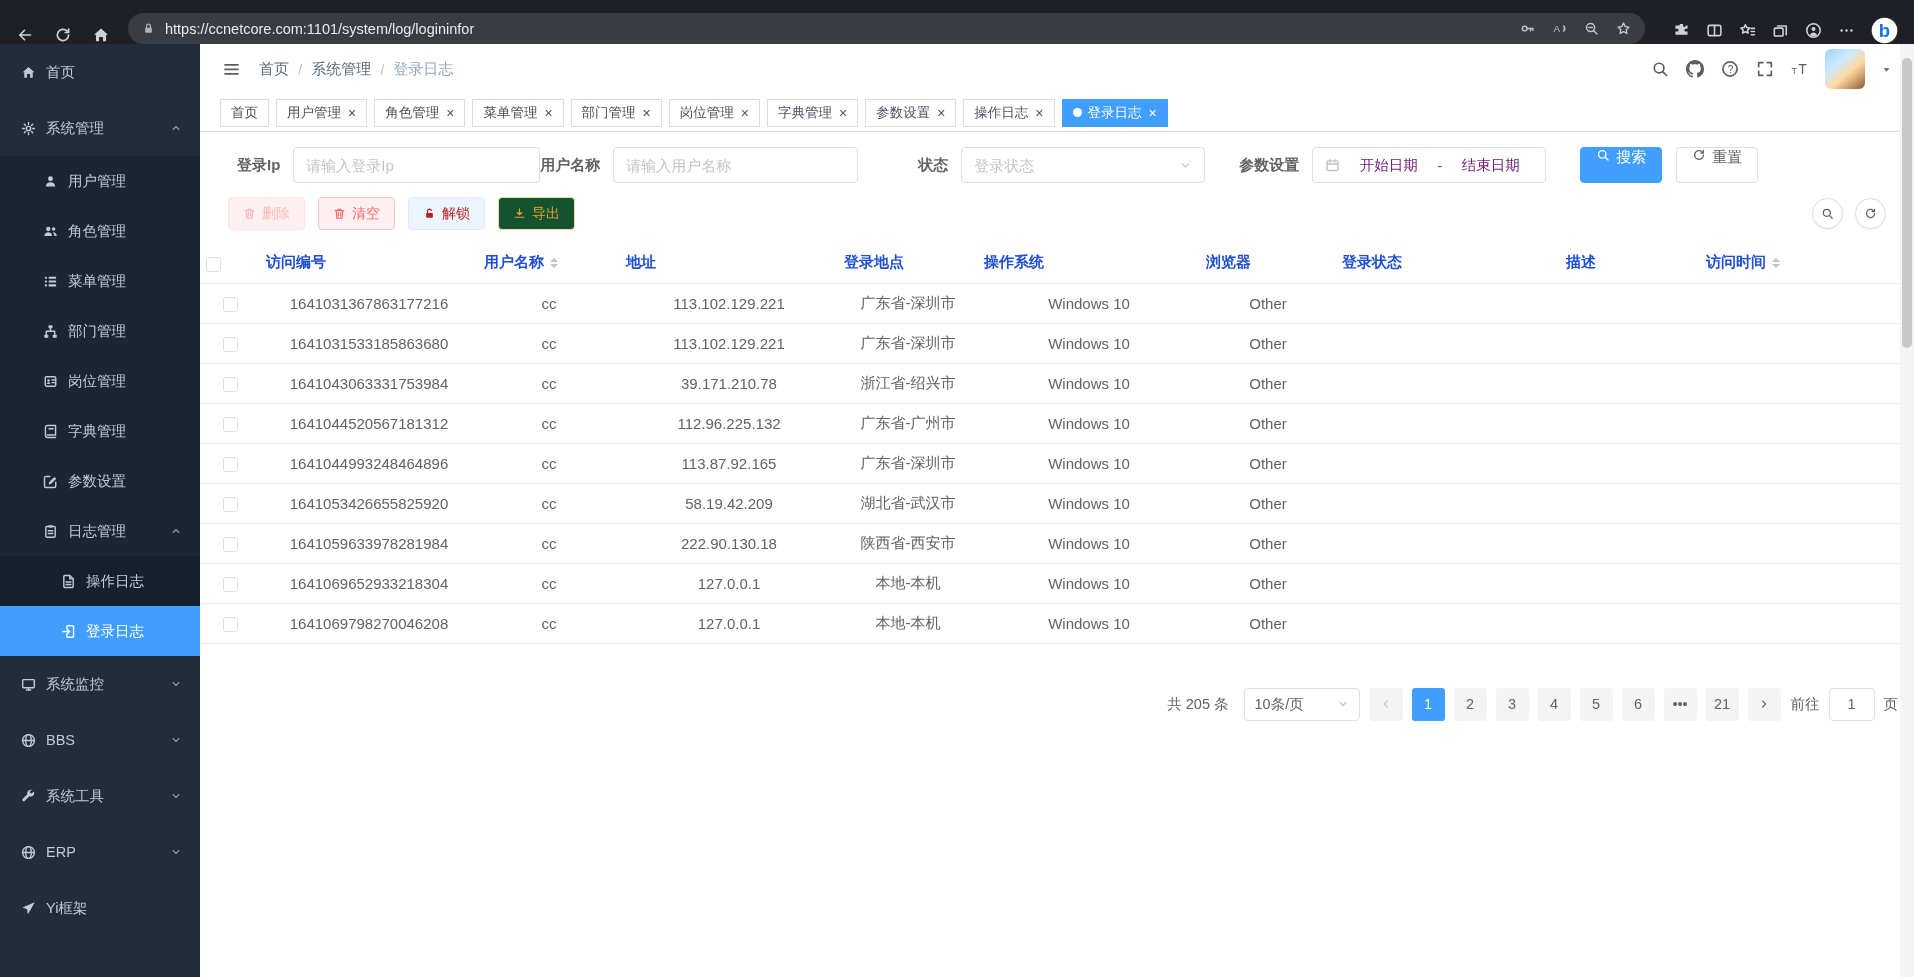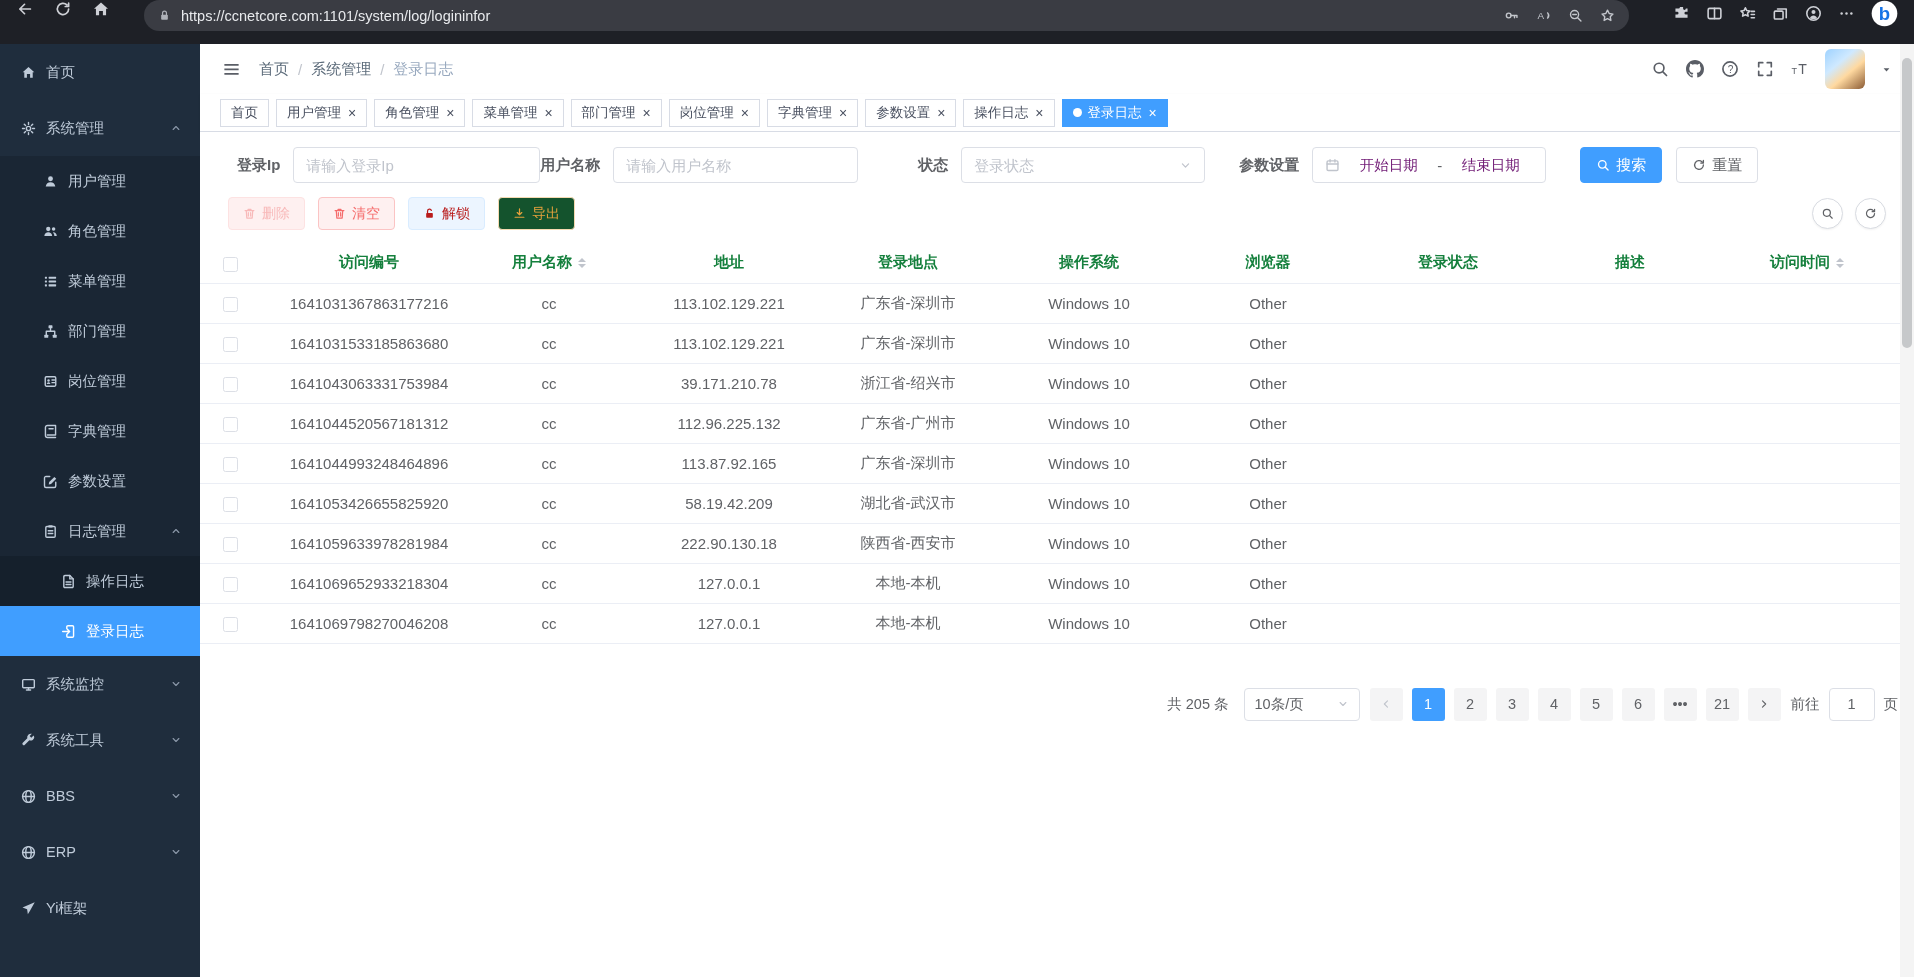--- a/index.html
+++ b/index.html
@@ -3,21 +3,21 @@
 <meta charset="utf-8">
 <style>
   *{margin:0;padding:0;box-sizing:border-box}
   html,body{width:1914px;height:977px;overflow:hidden;font-family:"Liberation Sans","DejaVu Sans",sans-serif;background:#fff}
   .screen{position:relative;width:1914px;height:977px;background:#fff;overflow:hidden}
   .ico{display:inline-flex;align-items:center;justify-content:center;line-height:1}
   .ico svg{width:1em;height:1em;display:block}
   .ico .st{fill:none;stroke:currentColor;stroke-width:1.5;stroke-linecap:round;stroke-linejoin:round}
 
   
-  .chrome{display:flex;align-items:flex-start;height:44px;background:#1e2026;padding:0 16px;gap:26px}
+  .chrome{display:flex;align-items:flex-end;height:44px;background:#1e2026;padding:0 16px;gap:10px}
   #chrome-left{display:flex;align-items:center;gap:20px;color:#ced0d6;font-size:18px}
   .url-pill{flex:1;height:31px;background:#3a3c43;border-radius:16px;display:flex;align-items:center;gap:10px;padding:0 14px;margin:0 18px 0 8px;color:#e8eaed;cursor:text}
   .url-pill .pill-lock{font-size:13px;color:#aeb1b8}
   .url-text{font-size:14.5px;white-space:nowrap}
   #pill-icons{margin-left:auto;display:flex;gap:17px;color:#c3c6cc;font-size:15px}
   #chrome-right{display:flex;align-items:center;gap:16px;color:#ced0d6;font-size:17px}
   #chrome-right .ico.bing{font-size:27px}
 
   
   .app{display:flex;height:933px}
@@ -61,39 +61,39 @@
   .f-label{font-weight:700;color:#606266;margin-right:13px;white-space:nowrap}
   .f-input{position:relative;height:36px;border:1px solid #dcdfe6;border-radius:4px;background:#fff;display:flex;align-items:center;padding:4px 12px;color:#606266}
   .w1{width:247px}.w2{width:245px}.w3{width:244px}.w4{width:234px}
   input.raw{border:none;outline:none;width:100%;font-size:15px;color:#606266;background:transparent;font-family:inherit}
   input.raw::placeholder{color:#c0c4cc}
   .sel-caret{color:#c0c4cc;font-size:13px;margin-left:4px}
   .daterange{gap:6px}
   .daterange .cal{color:#c0c4cc;font-size:15px}
   .daterange .ph{flex:1;text-align:center;color:#701a75;font-size:14.5px;white-space:nowrap}
   .daterange .sep{color:#606266}
-  .btn{height:36px;display:inline-flex;align-items:center;gap:6px;padding:0 15px;border-radius:4px;font-size:15px;border:1px solid #dcdfe6;background:#fff;color:#606266;cursor:pointer;font-family:Liberation Serif, serif;white-space:nowrap}
+  .btn{height:36px;display:inline-flex;align-items:flex-start;gap:6px;padding:0 15px;border-radius:4px;font-size:15px;border:1px solid #dcdfe6;background:#fff;color:#606266;cursor:pointer;font-family:Liberation Serif, serif;white-space:nowrap}
   .btn .ico{font-size:14px}
   .btn-primary{background:var(--accent,#409eff);border-color:var(--accent,#409eff);color:#fff;margin-right:14px}
 
   .toolbar{display:flex;align-items:center;margin:14px 28px 0 28px}
   .tbtn{height:33px;display:inline-flex;align-items:center;gap:6px;padding:0 14px;border-radius:4px;font-size:14px;margin-right:13px;border:1px solid;cursor:pointer;font-family:inherit;background:#fff;white-space:nowrap}
   .tbtn .ico{font-size:13px}
   .tbtn.danger{color:var(--danger,#f56c6c);background:#fef0f0;border-color:#fbc4c4}
   .tbtn.danger.disabled{color:#f8b9b9;border-color:#fde2e2;cursor:not-allowed}
   .tbtn.blue{color:#409eff;background:#ecf5ff;border-color:#b3d8ff}
   .tbtn.blue.disabled{color:#b91c1c;border-color:#d9ecff;cursor:not-allowed}
   .tbtn.warning{color:var(--warning,#e6a23c);background:#14532d;border-color:#f5dab1}
   .tool-right{margin-left:auto;display:flex;gap:12px}
   .circle-btn{width:31px;height:31px;border-radius:50%;border:1px solid #d9dce2;display:flex;align-items:center;justify-content:center;color:#606266;background:#fff;font-size:13px;cursor:pointer;box-shadow:0 1px 2px rgba(0,0,0,.05)}
 
   
   .table-wrap{margin-top:13px}
   table{width:100%;border-collapse:collapse;table-layout:fixed;font-size:15px;color:#606266}
-  th{height:40px;font-weight:700;color:#15803d;border-bottom:1px solid #ebeef5;text-align:center;padding:0 6px;white-space:nowrap}
+  th{height:40px;font-weight:700;color:#1d4ed8;border-bottom:1px solid #ebeef5;text-align:left;padding:0 6px;white-space:nowrap}
   td{height:40px;border-bottom:1px solid #ebeef5;text-align:center;padding:0 6px;overflow:hidden;text-overflow:ellipsis;white-space:nowrap}
   .cb{display:inline-block;width:15px;height:15px;border:1px solid #dcdfe6;border-radius:2.5px;background:#fff;vertical-align:middle;cursor:pointer}
   .sort{display:inline-flex;flex-direction:column;margin-left:6px;vertical-align:middle;cursor:pointer}
   .sort i{width:0;height:0;border:4.5px solid transparent;display:block}
   .sort .up{border-bottom-color:#c0c4cc;margin-bottom:2px;border-top-width:0}
   .sort .down{border-top-color:#c0c4cc;border-bottom-width:0}
   .th-flex{display:inline-flex;align-items:center}
 
   
   .pagination{display:flex;align-items:center;justify-content:flex-end;margin:44px 16px 0 0;font-size:14.5px;color:#606266;gap:10px}
@@ -358,39 +358,39 @@
             <span>系统监控</span>
             <span class="ico chev">
               <svg viewBox="0 0 16 16" fill="currentColor" aria-hidden="true">
                 <path class="st" d="m4.2 6 3.8 4 3.8-4"></path>
               </svg>
             </span>
           </div>
           <div class="menu-item l0">
             <span class="ico">
               <svg viewBox="0 0 16 16" fill="currentColor" aria-hidden="true">
-                <path d="M14.2 4.1a3.9 3.9 0 0 1-5.3 3.7l-4.8 4.8a1.55 1.55 0 0 1-2.2-2.2l4.8-4.8A3.9 3.9 0 0 1 11.6.9L9.2 3.3l1.8 1.8 2.4-2.4c.4.6.7 1.3.8 2z"></path>
-              </svg>
-            </span>
-            <span>系统工具</span>
-            <span class="ico chev">
-              <svg viewBox="0 0 16 16" fill="currentColor" aria-hidden="true">
-                <path class="st" d="m4.2 6 3.8 4 3.8-4"></path>
-              </svg>
-            </span>
-          </div>
-          <div class="menu-item l0">
-            <span class="ico">
-              <svg viewBox="0 0 16 16" fill="currentColor" aria-hidden="true">
                 <circle class="st" cx="8" cy="8" r="6.3"></circle>
                 <ellipse class="st" cx="8" cy="8" rx="2.9" ry="6.3"></ellipse>
                 <path class="st" d="M1.7 8h12.6"></path>
               </svg>
             </span>
             <span>BBS</span>
+            <span class="ico chev">
+              <svg viewBox="0 0 16 16" fill="currentColor" aria-hidden="true">
+                <path class="st" d="m4.2 6 3.8 4 3.8-4"></path>
+              </svg>
+            </span>
+          </div>
+          <div class="menu-item l0">
+            <span class="ico">
+              <svg viewBox="0 0 16 16" fill="currentColor" aria-hidden="true">
+                <path d="M14.2 4.1a3.9 3.9 0 0 1-5.3 3.7l-4.8 4.8a1.55 1.55 0 0 1-2.2-2.2l4.8-4.8A3.9 3.9 0 0 1 11.6.9L9.2 3.3l1.8 1.8 2.4-2.4c.4.6.7 1.3.8 2z"></path>
+              </svg>
+            </span>
+            <span>系统工具</span>
             <span class="ico chev">
               <svg viewBox="0 0 16 16" fill="currentColor" aria-hidden="true">
                 <path class="st" d="m4.2 6 3.8 4 3.8-4"></path>
               </svg>
             </span>
           </div>
           <div class="menu-item l0">
             <span class="ico">
               <svg viewBox="0 0 16 16" fill="currentColor" aria-hidden="true">
                 <circle class="st" cx="8" cy="8" r="6.3"></circle>

